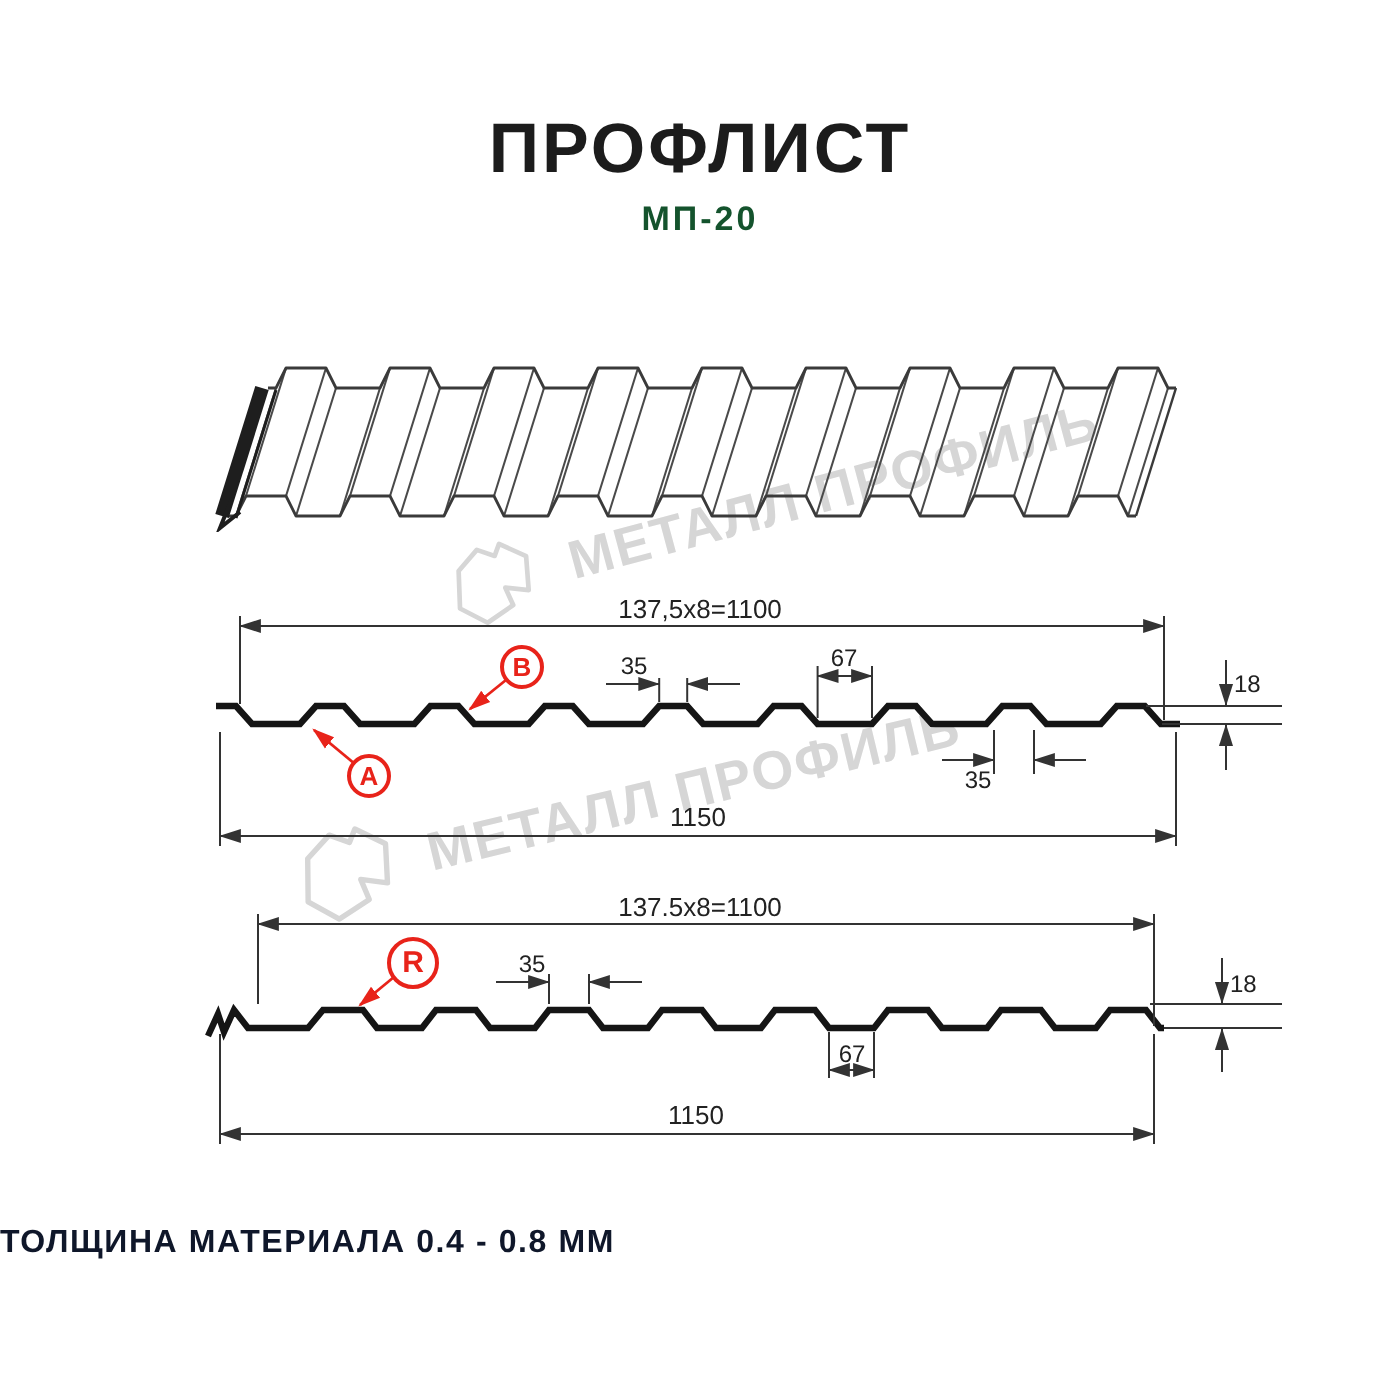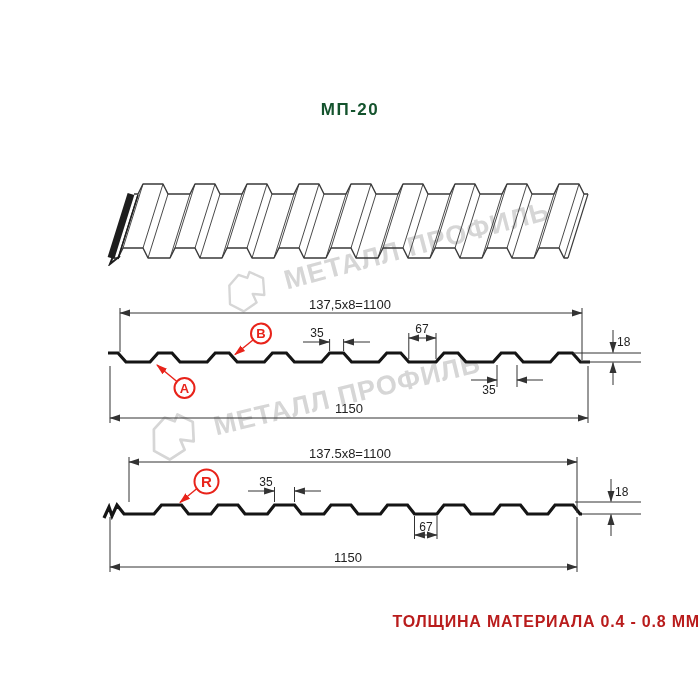--- a/index.html
+++ b/index.html
@@ -2,22 +2,22 @@
 <html><head>
 <meta charset="utf-8">
 <style>
   html,body{margin:0;padding:0;background:#fff}
   .page{position:relative;width:700px;height:700px;background:#fff;overflow:hidden;
         font-family:"Liberation Sans",sans-serif}
   .title{position:absolute;left:0;right:0;top:55px;text-align:center;
          font-size:35px;font-weight:800;letter-spacing:1.5px;color:#1c1c1c;z-index:3}
   .subtitle{position:absolute;left:0;right:0;top:100px;text-align:center;
             font-size:17px;font-weight:700;letter-spacing:1.5px;color:#14532d;z-index:3}
-  .footer{position:absolute;left:0;right:0;top:613px;text-align:right;
-          font-size:16px;font-weight:600;letter-spacing:.8px;color:#b91c1c;z-index:3}
+  .footer{position:absolute;left:0;right:0;top:613px;text-align:left;
+          font-size:16px;font-weight:600;letter-spacing:.8px;color:#0f172a;z-index:3}
   .wm{position:absolute;display:flex;align-items:center;gap:10px;color:#d6d6d6;
       font-weight:700;font-size:27px;letter-spacing:1px;white-space:nowrap;z-index:1}
   .wm svg{flex:none}
   .wm1{left:221px;top:275px;transform:rotate(-15deg);transform-origin:0 50%}
   .wm2{left:146px;top:412px;transform:rotate(-13.5deg);transform-origin:0 50%}
   #sheet3d{position:absolute;left:102px;top:164px;width:490px;height:102px;z-index:2}
   svg.sec{position:absolute;left:0;width:700px;height:150px;z-index:2}
   #sec1{top:290px}
   #sec2{top:440px}
   .dim line{stroke:#333;stroke-width:1}
@@ -27,20 +27,21 @@
   .red line{stroke:#e8231a;stroke-width:1.4}
   .red circle{fill:none;stroke:#e8231a;stroke-width:2}
   .red text{fill:#e8231a;font-weight:bold;font-size:13px;text-anchor:middle;
             dominant-baseline:central;font-family:"Liberation Sans",sans-serif}
 </style>
 </head>
 <body>
 
 <div class="page">
 
+  <div class="title">ПРОФЛИСТ</div>
   <div class="subtitle">МП-20</div>
 
   <div class="wm wm1">
     <svg width="56" height="46" viewBox="0 0 100 88">
       <path d="M10,60 L18,25 L40,10 L55,20 L62,10 L84,28 L78,60 L57,52 L60,70 L32,80 Z" fill="none" stroke="#d6d6d6" stroke-width="4.5" stroke-linejoin="round"></path>
     </svg>
     <span>МЕТАЛЛ ПРОФИЛЬ</span>
   </div>
 
   <div class="wm wm2">

